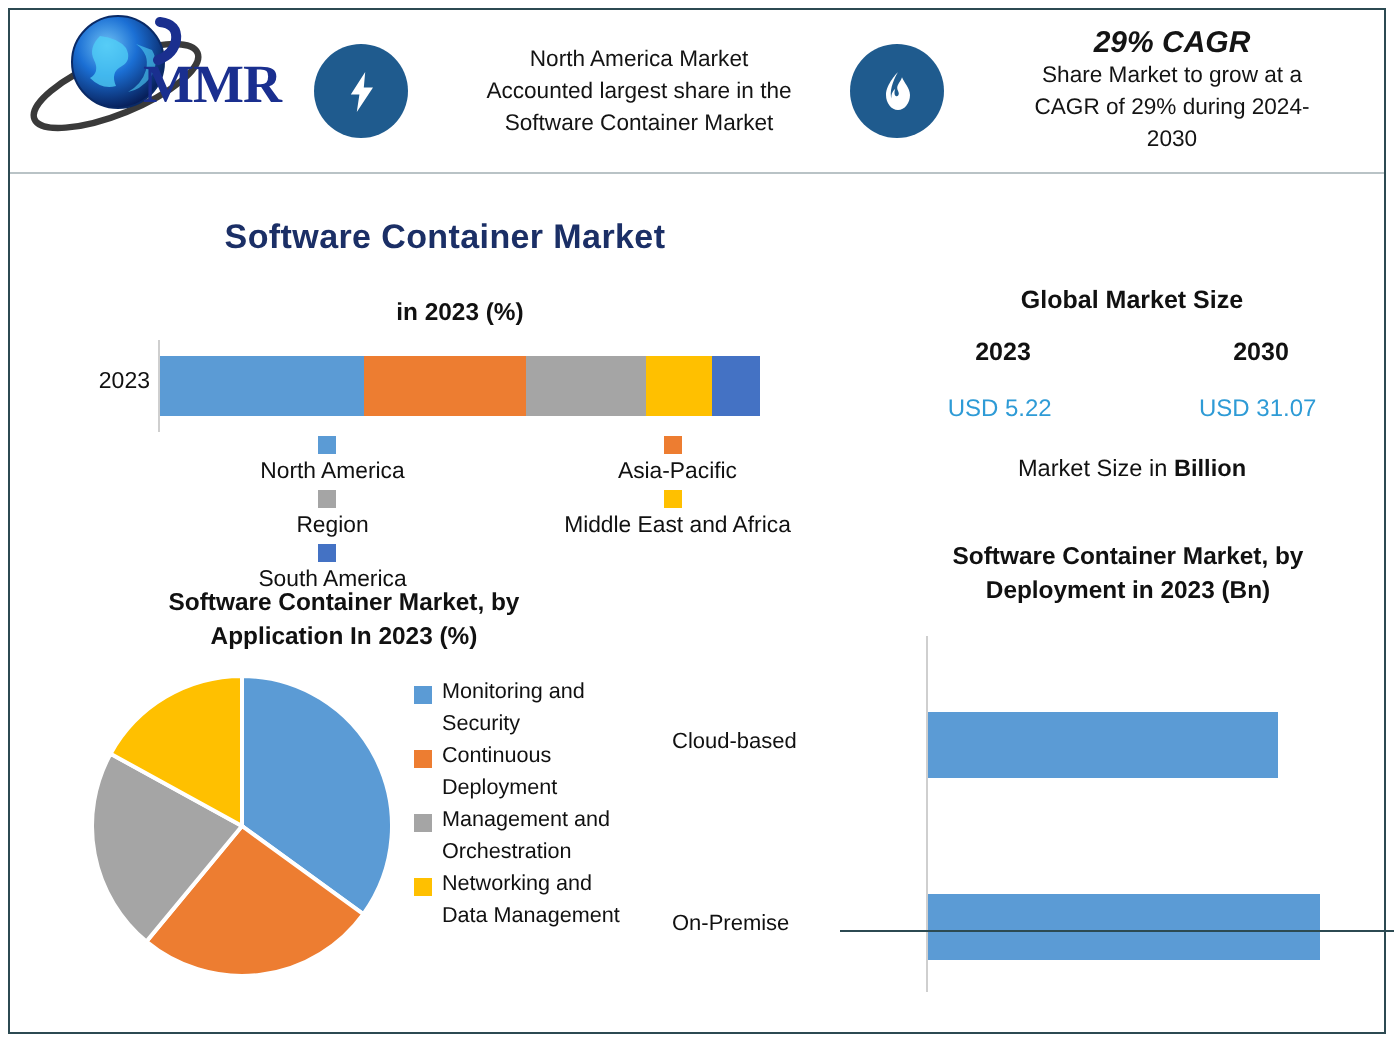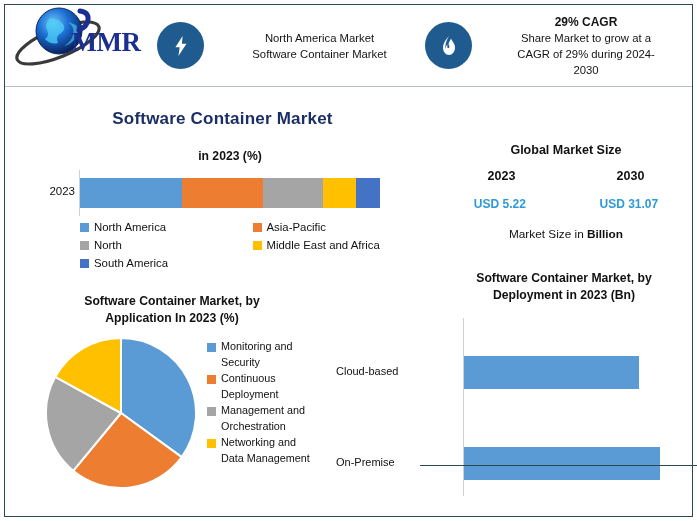--- a/index.html
+++ b/index.html
@@ -46,21 +46,21 @@
   .circ {
     width:47px; height:47px; border-radius:50%;
     background:#1f5b8e; flex:0 0 auto;
     display:flex; align-items:center; justify-content:center;
     margin-right:10px;
   }
   .hdr-txt {
     font-size:11.3px; line-height:16px; color:#141414;
     text-align:center; flex:1 1 auto;
   }
-  .hdr-txt .big { font-weight:bold; font-size:12px; }
+  .hdr-txt .big { font-weight:bold; font-size:15px;font-style:italic; }
 
   
   .main-title {
     position:absolute; left:0; top:104px; width:435px;
     text-align:center;
     font-size:17px; font-weight:bold; color:#1b2f66;
     letter-spacing:0.2px;
   }
 
   
@@ -82,33 +82,33 @@
     position:absolute; left:45px; top:8px; height:30px;
     display:flex; width:300px;
   }
   .stack div { height:100%; }
 
   .region-legend {
     margin-top:2px; margin-left:45px;
     display:flex; flex-wrap:wrap; width:345px;
     font-size:11.4px; color:#111;
   }
-  .lg { display:flex; align-items:center; width:50%; line-height:18px; }
+  .lg { display:flex; align-items:center; width:50%; line-height:18px;flex-direction:column; }
   .sw { width:9px; height:9px; margin-right:5px; flex:0 0 auto; }
 
   
   .gms { position:absolute; left:432px; top:138px; width:258px; text-align:center; }
   .gms-title { font-size:12.5px; font-weight:bold; color:#111; }
   .gms-years {
     display:flex; justify-content:space-around; margin-top:12px;
     font-size:12.5px; font-weight:bold; color:#111;
   }
   .gms-vals {
     display:flex; justify-content:space-around; margin-top:14px;
-    font-size:12px; font-weight:bold; color:#2e9bd6;
+    font-size:12px; font-weight:normal; color:#2e9bd6;
   }
   .gms-foot { margin-top:16px; font-size:11.8px; color:#111; }
   .gms-foot b { font-weight:bold;margin-top:36px; }
 
   
   .pie-sec { position:absolute; left:22px; top:288px; width:400px; }
   .pie-title {
     font-size:12.2px; font-weight:bold; color:#111; text-align:center;
     line-height:17px; width:290px;
   }
@@ -172,20 +172,21 @@
     </div>
 
     <div class="hdr-item a">
       <div class="circ">
         <svg width="24" height="24" viewBox="0 0 24 24">
           <path d="M13.6 2 L6.4 13.2 h4.3 L9.4 22 l8.1 -12.3 h-4.6 z" fill="#ffffff"></path>
         </svg>
       </div>
       <div class="hdr-txt">
         <div>North America Market</div>
+        <div>Accounted largest share in the</div>
         <div>Software Container Market</div>
       </div>
     </div>
 
     <div class="hdr-item b">
       <div class="circ">
         <svg width="24" height="24" viewBox="0 0 24 24">
           <path d="M12 2 C12 2 6 8 6 13.5 C6 17.6 8.7 21 12 21 C15.3 21 18 17.6 18 13.5
                    C18 9.8 15 7.4 14 4.6 C13.2 7 11.6 8.2 11.6 10 C11.6 11.1 12.4 11.8 12.4 12.8
                    C12.4 13.8 11.6 14.4 10.9 14 C10 13.5 10.2 11.6 10.6 10.4 C9 11.8 8.4 13.6 8.8 15.3
@@ -225,21 +226,21 @@
         <div class="lg">
           <span class="sw" style="background:#5b9bd5"></span>
           <span>North America</span>
         </div>
         <div class="lg">
           <span class="sw" style="background:#ed7d31"></span>
           <span>Asia-Pacific</span>
         </div>
         <div class="lg">
           <span class="sw" style="background:#a5a5a5"></span>
-          <span>North</span>
+          <span>Region</span>
         </div>
         <div class="lg">
           <span class="sw" style="background:#ffc000"></span>
           <span>Middle East and Africa</span>
         </div>
         <div class="lg">
           <span class="sw" style="background:#4472c4"></span>
           <span>South America</span>
         </div>
       </div>

